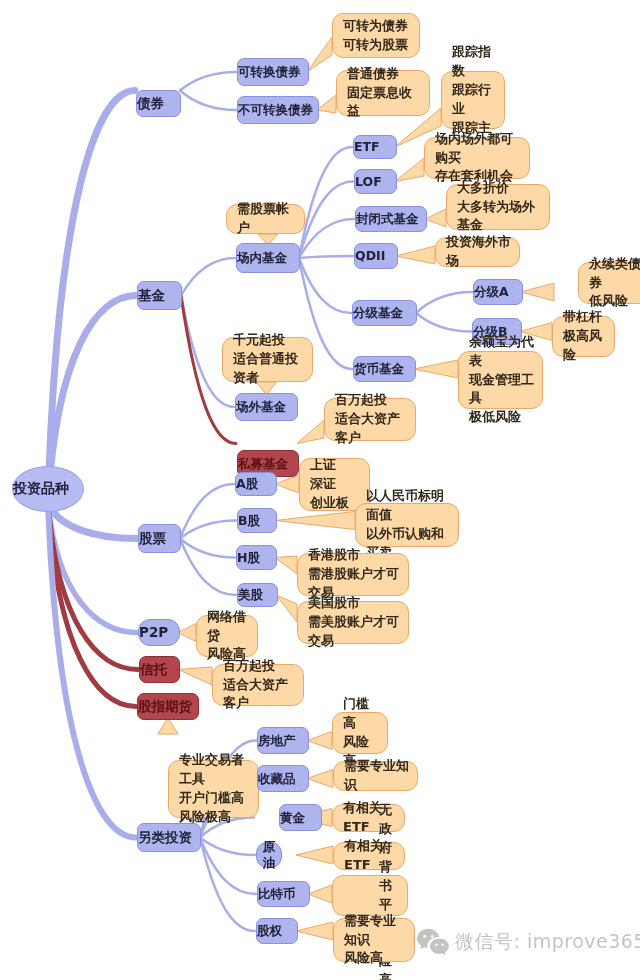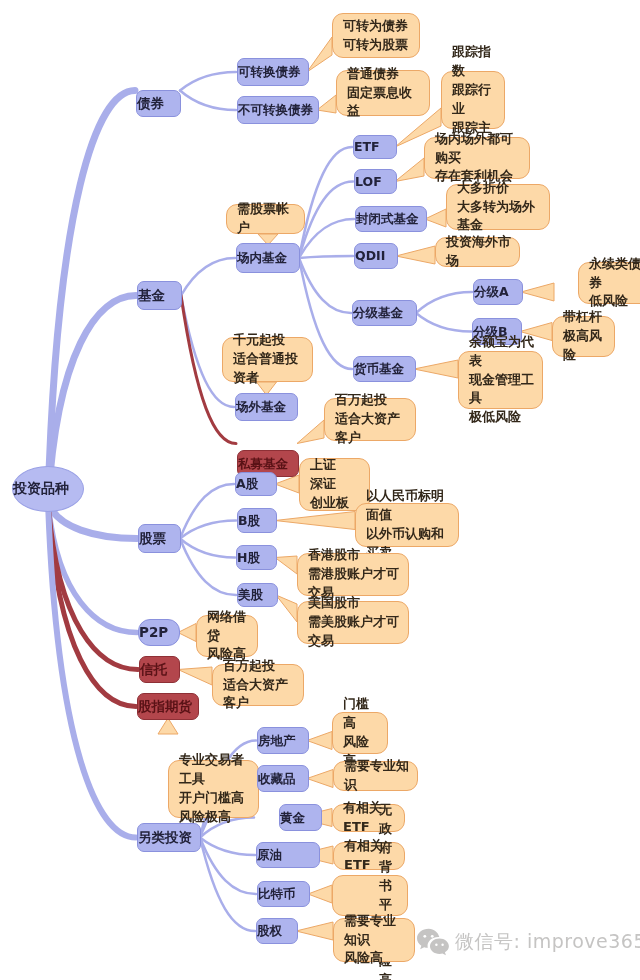--- a/index.html
+++ b/index.html
@@ -255,21 +255,21 @@
       </div>
       <div class="node n-sub" style="left: 257px; top: 727px; width: 52px; height: 27px;">
         <span class="lbl">房地产</span>
       </div>
       <div class="node n-sub" style="left: 257px; top: 765px; width: 52px; height: 27px;">
         <span class="lbl">收藏品</span>
       </div>
       <div class="node n-sub" style="left: 255px; top: 804px; width: 43px; height: 27px; margin-left: 24px;">
         <span class="lbl">黄金</span>
       </div>
-      <div class="node n-sub" style="left: 256px; top: 842px; width: 64px; height: 26px;">
+      <div class="node n-sub" style="left: 256px; top: 842px; width: 26px; height: 26px; border-radius: 11px;">
         <span class="lbl">原油</span>
       </div>
       <div class="node n-sub" style="left: 257px; top: 881px; width: 53px; height: 26px;">
         <span class="lbl">比特币</span>
       </div>
       <div class="node n-sub" style="left: 256px; top: 918px; width: 42px; height: 26px;">
         <span class="lbl">股权</span>
       </div>
       <div class="node n-callout" style="left: 332px; top: 712px; width: 56px; height: 42px;">
         <span class="lbl">门槛高

